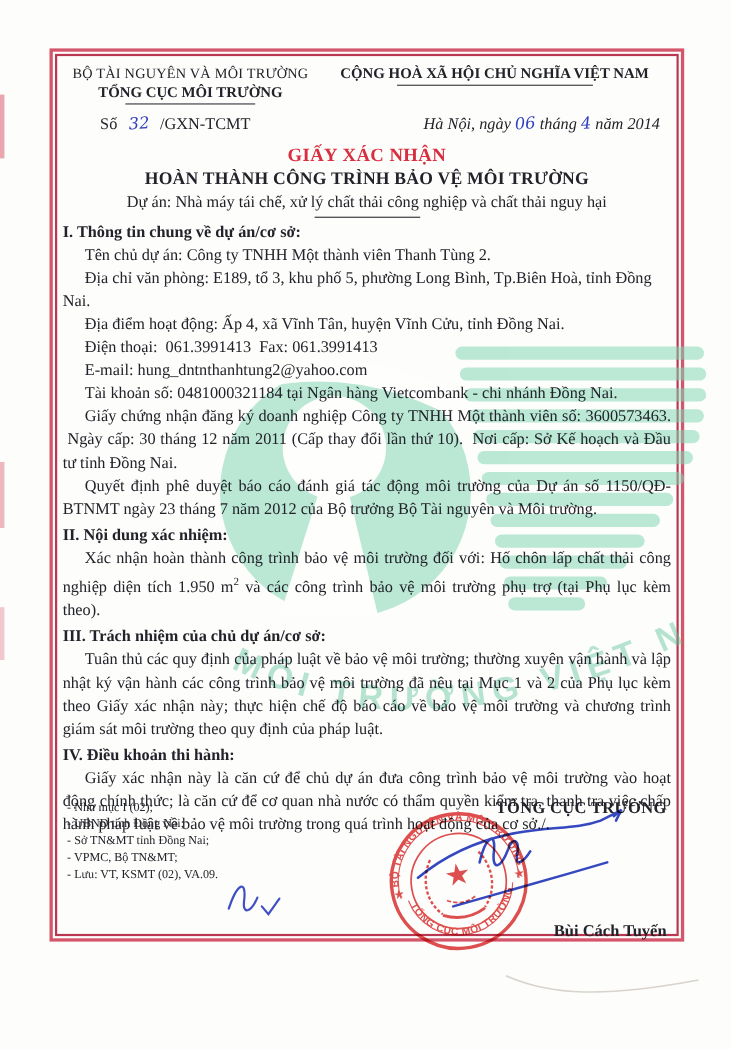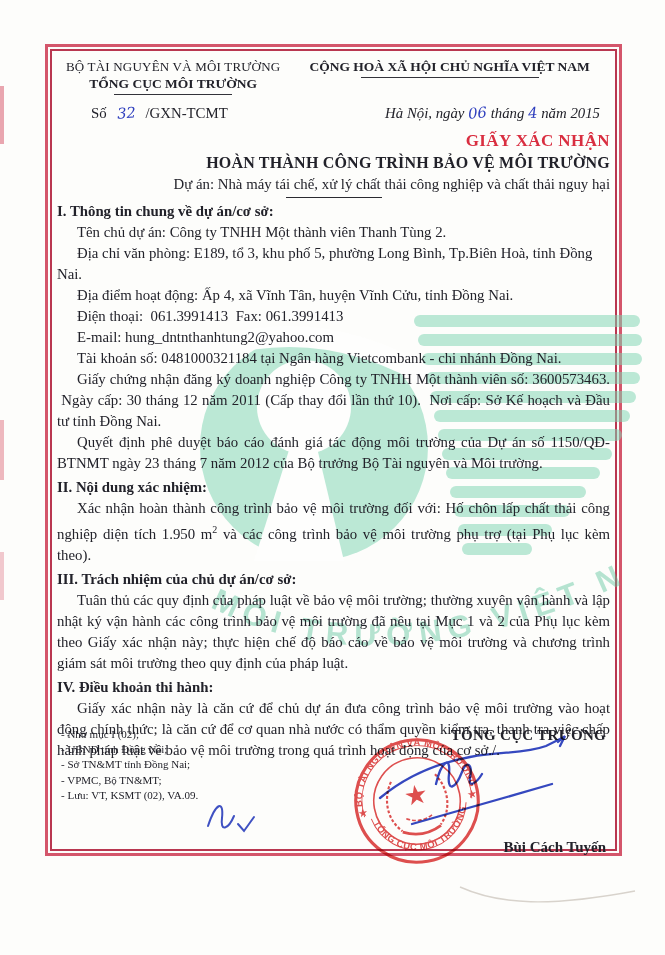--- a/index.html
+++ b/index.html
@@ -23,21 +23,21 @@
   .rule{height:0;border-bottom:1.4px solid #33333a;margin:2px auto 0 auto;}
   .rule-left{width:118px;}
   .rule-right{width:178px;}
   
   .docno-row{display:flex;align-items:baseline;margin-top:9px;font-size:14.8px;}
   .docno{margin-left:34px;}
   .dateline{margin-left:auto;margin-right:10px;font-style:italic;}
   .hand{font-family:"DejaVu Serif", serif;font-style:italic;color:#2f3fbe;display:inline-block;transform:rotate(-4deg);}
   .sp{display:inline-block;width:10px;}
   
-  .titles{text-align:right;margin-top:8px;}
+  .titles{text-align:center;margin-top:8px;}
   .t1{font-size:17px;line-height:22px;font-weight:bold;color:#d92e40;letter-spacing:.4px;}
   .t2{font-size:16px;line-height:22px;font-weight:bold;letter-spacing:.2px;}
   .t3{font-size:14.8px;line-height:20px;font-weight:normal;}
   .title-rule{width:96px;border-bottom:1.6px solid #2a2a30;margin:3px auto 2px auto;}
   
   .sec{margin-top:3px;font-size:14.8px;line-height:21px;}
   .sec-h{font-weight:bold;}
   .p-item{text-indent:20px;}
   .p-just{text-indent:20px;text-align:justify;}
   sup{font-size:10px;}
@@ -114,21 +114,21 @@
 
         <div class="docno-row">
           <div class="docno">
             <span>Số</span><span class="sp"></span><span class="hand">32</span><span class="sp"></span><span>/GXN-TCMT</span>
           </div>
           <div class="dateline">
             <span>Hà Nội, ngày</span>
             <span class="hand">06</span>
             <span>tháng</span>
             <span class="hand">4</span>
-            <span>năm 2015</span>
+            <span>năm 2014</span>
           </div>
         </div>
 
         <div class="titles">
           <div class="t1">GIẤY XÁC NHẬN</div>
           <div class="t2">HOÀN THÀNH CÔNG TRÌNH BẢO VỆ MÔI TRƯỜNG</div>
           <div class="t3">Dự án: Nhà máy tái chế, xử lý chất thải công nghiệp và chất thải nguy hại</div>
           <div class="title-rule"></div>
         </div>
 

